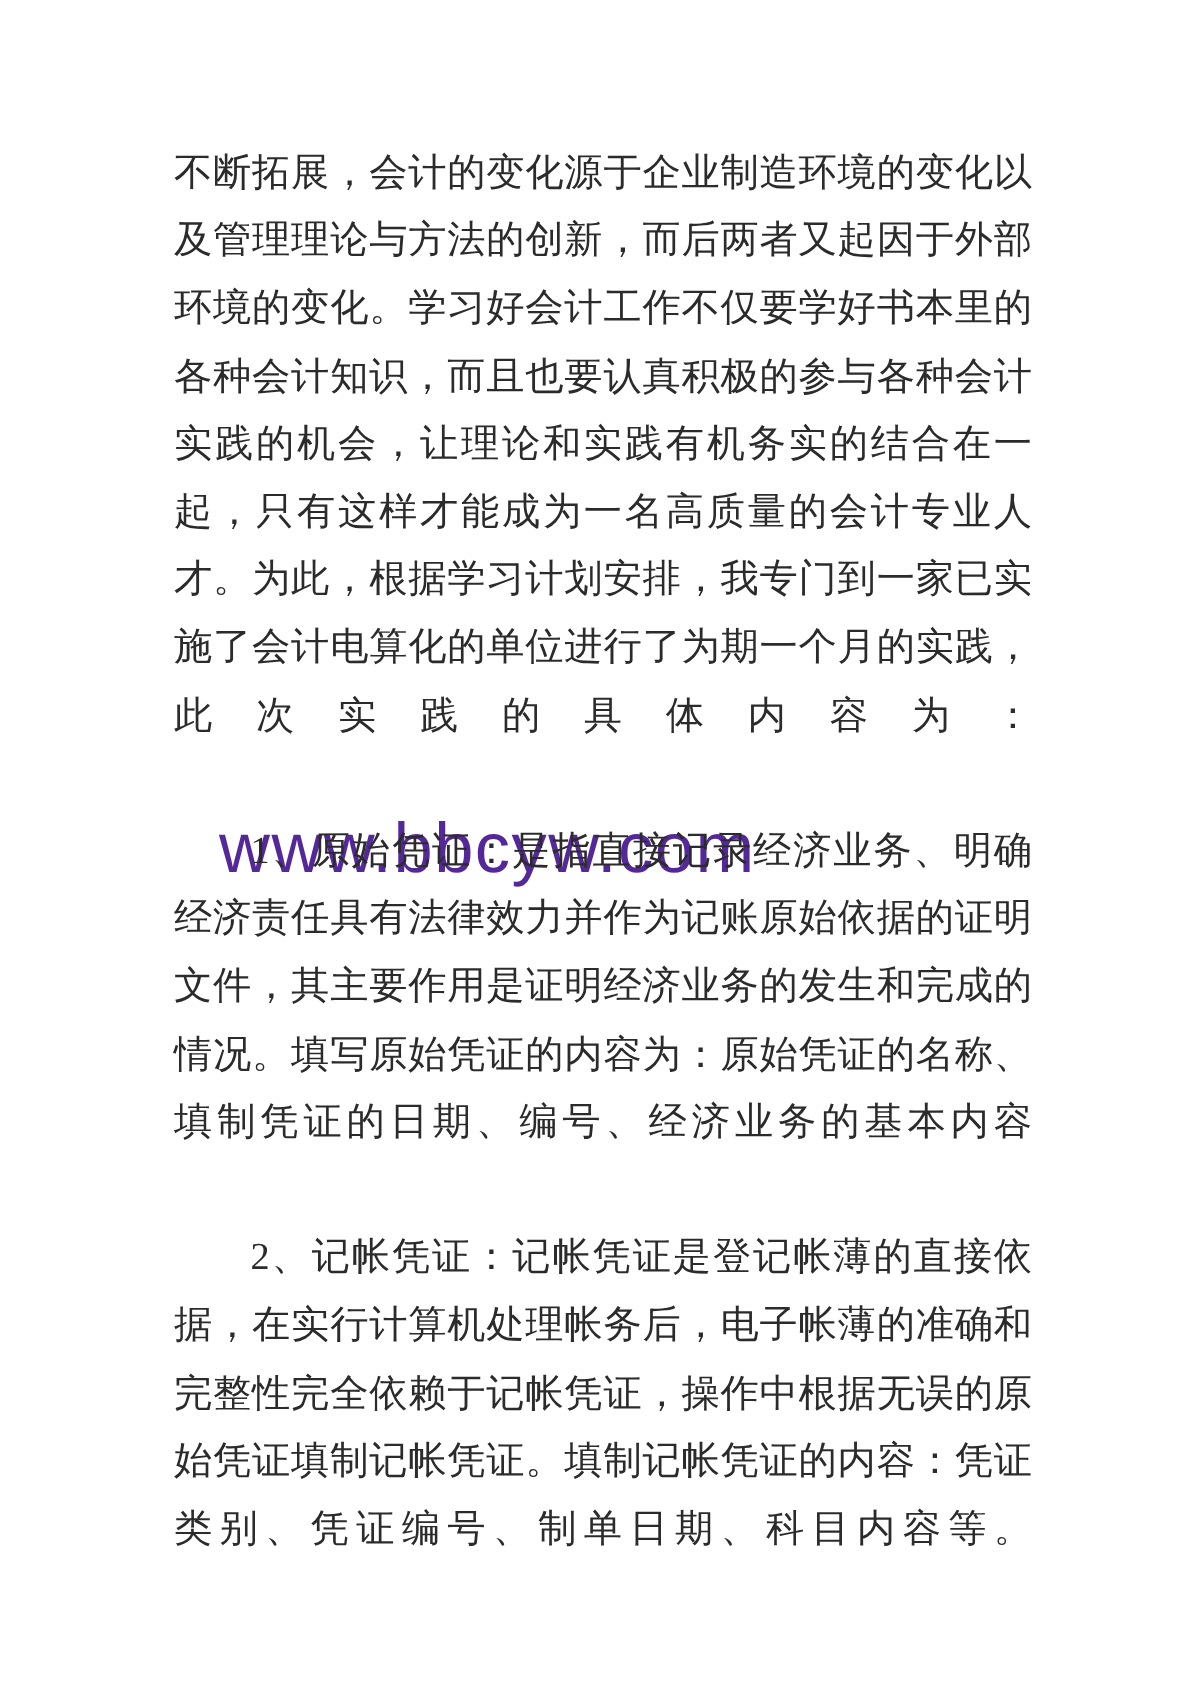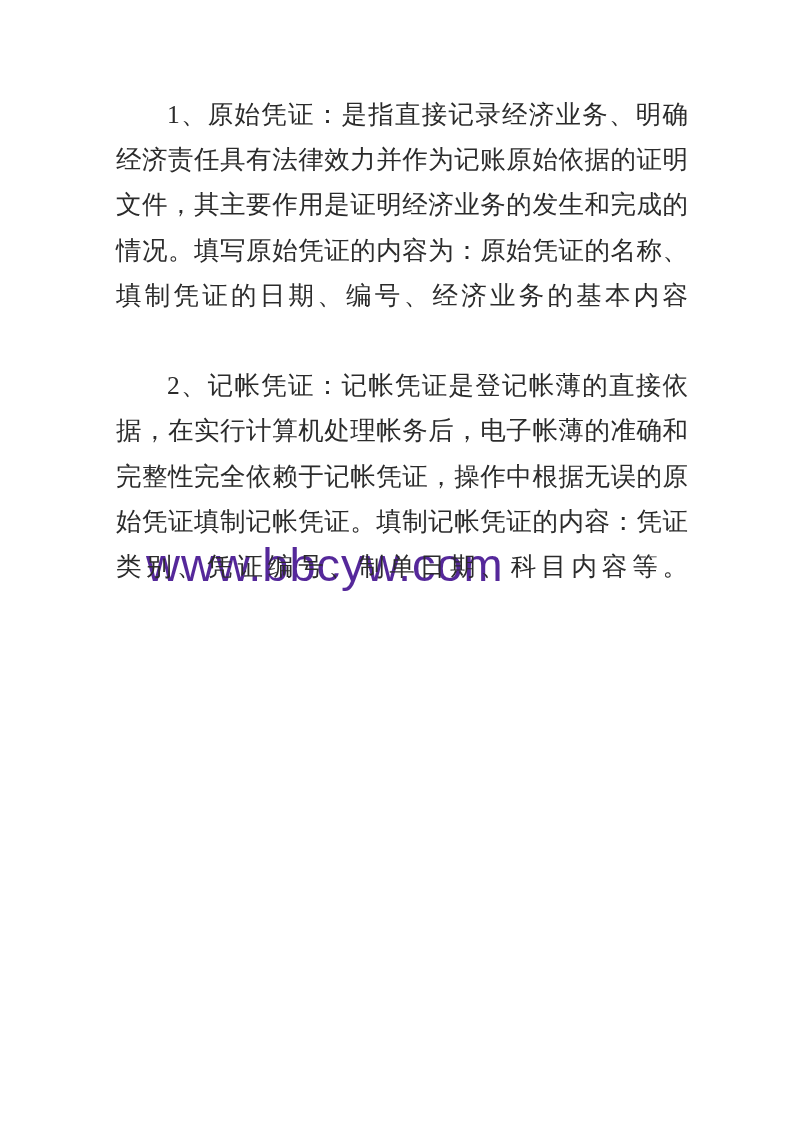--- a/index.html
+++ b/index.html
@@ -82,20 +82,21 @@
 </style>
 </head>
 <body>
 
 <div class="page">
 
   <div class="watermark">www.bbcyw.com</div>
 
   <div class="doc-body">
 
+    <p class="para">不断拓展，会计的变化源于企业制造环境的变化以及管理理论与方法的创新，而后两者又起因于外部环境的变化。学习好会计工作不仅要学好书本里的各种会计知识，而且也要认真积极的参与各种会计实践的机会，让理论和实践有机务实的结合在一起，只有这样才能成为一名高质量的会计专业人才。为此，根据学习计划安排，我专门到一家已实施了会计电算化的单位进行了为期一个月的实践，此次实践的具体内容为：</p>
 
 
     <p class="para indent">1、原始凭证：是指直接记录经济业务、明确经济责任具有法律效力并作为记账原始依据的证明文件，其主要作用是证明经济业务的发生和完成的情况。填写原始凭证的内容为：原始凭证的名称、填制凭证的日期、编号、经济业务的基本内容</p>
 
 
     <p class="para indent">2、记帐凭证：记帐凭证是登记帐薄的直接依据，在实行计算机处理帐务后，电子帐薄的准确和完整性完全依赖于记帐凭证，操作中根据无误的原始凭证填制记帐凭证。填制记帐凭证的内容：凭证类别、凭证编号、制单日期、科目内容等。</p>
 
   </div>
 </div>
 

